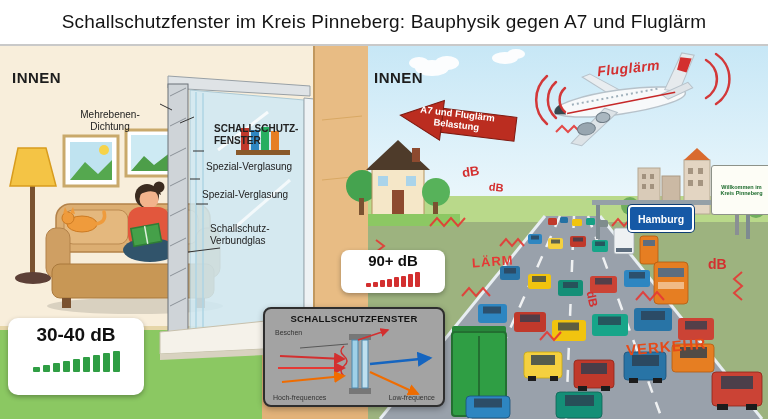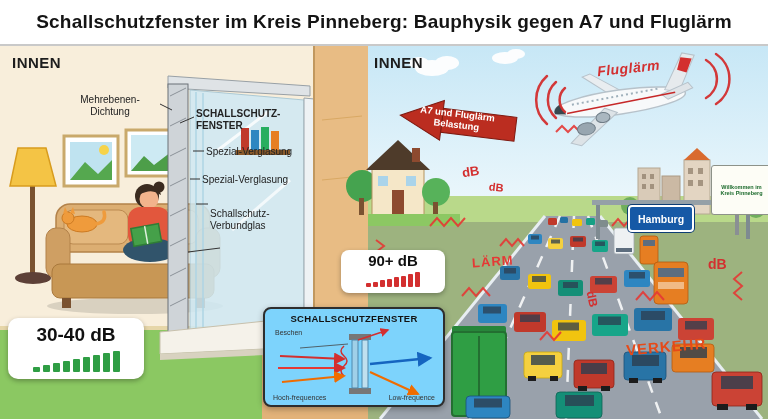--- a/index.html
+++ b/index.html
@@ -1,42 +1,42 @@
 <!DOCTYPE html>
 <html><head>
 <meta charset="utf-8">
 <style>
   html,body{margin:0;padding:0;background:#fff;}
   #canvas{position:relative;width:768px;height:419px;overflow:hidden;background:#fff;
           font-family:"Liberation Sans",sans-serif;}
   #hdr{position:absolute;top:0;left:0;width:768px;height:44px;background:#fff;z-index:5;
        display:flex;align-items:center;justify-content:center;border-bottom:2px solid #c9c9c9;}
-  #hdr .t{font-size:19px;font-weight:bold;color:#141414;letter-spacing:.2px;}
+  #hdr .t{font-size:19px;font-weight:normal;color:#141414;letter-spacing:.2px;}
   svg.art{position:absolute;top:0;left:0;z-index:1;}
-  .txt{position:absolute;z-index:6;color:#1d1d1d;line-height:1.15;}
+  .txt{position:absolute;z-index:6;color:#1d1d1d;line-height:1.15;margin-top:15px;}
   .zone{font-size:15px;font-weight:bold;letter-spacing:.5px;}
   .wlbl{font-size:10px;color:#222;}
-  .wlbl.b{font-weight:bold;}
+  .wlbl.b{font-weight:bold;padding-left:18px;}
   .badge{position:absolute;z-index:7;background:#fff;border-radius:10px;
          box-shadow:0 2px 5px rgba(0,0,0,.3);text-align:center;}
   .badge-value{font-weight:bold;color:#101010;}
   .bars{display:flex;align-items:flex-end;justify-content:center;gap:3px;}
   .bars span{display:block;border-radius:1px;}
   .caption{font-size:10.5px;color:#222;border-top:1px solid #e2e2e2;padding-top:3px;margin-top:3px;}
   .noise{position:absolute;z-index:6;font-weight:bold;color:#d32f2f;}
   .roadsign{position:absolute;z-index:6;background:#1659a6;border:2px solid #fff;
             box-shadow:0 0 0 1px #0d3d74;border-radius:4px;color:#fff;font-weight:bold;
             font-size:10.5px;display:flex;align-items:center;justify-content:center;}
   .welcome{position:absolute;z-index:6;background:#fdfdf6;border:1px solid #8d9289;border-radius:3px;
            color:#1c6b2d;font-size:5.5px;font-weight:bold;text-align:center;
            display:flex;align-items:center;justify-content:center;padding:2px;}
   #arrow-label{position:absolute;z-index:6;left:402px;top:108px;width:110px;transform:rotate(7deg);
            color:#fff;font-weight:bold;font-size:9.5px;text-align:center;line-height:1.2;}
   #diagram-box{position:absolute;z-index:8;left:263px;top:307px;width:182px;height:100px;
-           background:#7dd3fc;border:2.5px solid #2e2e2e;border-radius:8px;
+           background:#a3a3a3;border:2.5px solid #2e2e2e;border-radius:8px;
            box-shadow:0 2px 6px rgba(0,0,0,.3);box-sizing:border-box;}
   #diagram-box .dtitle{font-size:9.5px;font-weight:bold;text-align:center;margin-top:4px;letter-spacing:.3px;color:#111;}
   #diagram-box .dlbl{position:absolute;font-size:7px;color:#333;}
 </style>
 </head>
 <body>
 
 <div id="canvas">
 
   <div id="hdr">
@@ -391,21 +391,21 @@
 
   <div class="txt zone" style="left:12px;top:54px">INNEN</div>
   <div class="txt zone" style="left:374px;top:54px">INNEN</div>
 
   <div class="txt wlbl" style="left:62px;top:94px;width:96px;text-align:center">Mehrebenen-Dichtung</div>
   <div class="txt wlbl b" style="left:196px;top:108px;width:104px">SCHALLSCHUTZ-FENSTER</div>
   <div class="txt wlbl" style="left:206px;top:146px;white-space:nowrap">Spezial-Verglasung</div>
   <div class="txt wlbl" style="left:202px;top:174px;white-space:nowrap">Spezial-Verglasung</div>
   <div class="txt wlbl" style="left:210px;top:208px;width:86px">Schallschutz-Verbundglas</div>
 
-  <div class="badge" style="left:8px;top:318px;width:124px;padding:6px 6px 7px">
+  <div class="badge" style="left:8px;top:318px;width:124px;padding:6px 6px 23px">
     <div class="badge-value" style="font-size:19px">30-40 dB</div>
     <div class="bars" style="height:22px;margin-top:4px">
       <span style="width:7px;height:5px;background:#2f9e44"></span>
         <span style="width:7px;height:7px;background:#2f9e44"></span>
       <span style="width:7px;height:9px;background:#2f9e44"></span>
         <span style="width:7px;height:11px;background:#2f9e44"></span>
       <span style="width:7px;height:13px;background:#2f9e44"></span>
         <span style="width:7px;height:15px;background:#2f9e44"></span>
       <span style="width:7px;height:17px;background:#2f9e44"></span>
         <span style="width:7px;height:19px;background:#2f9e44"></span>

